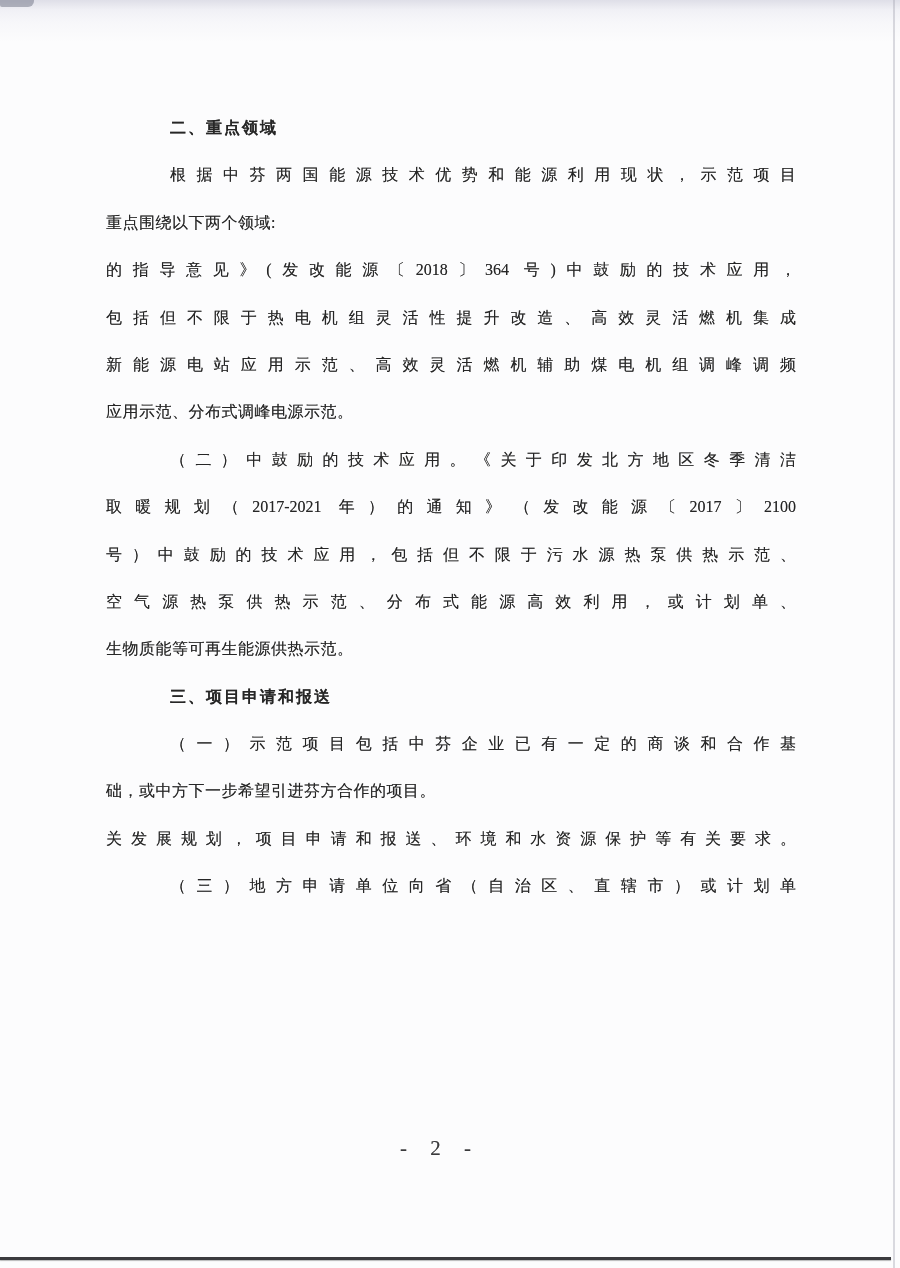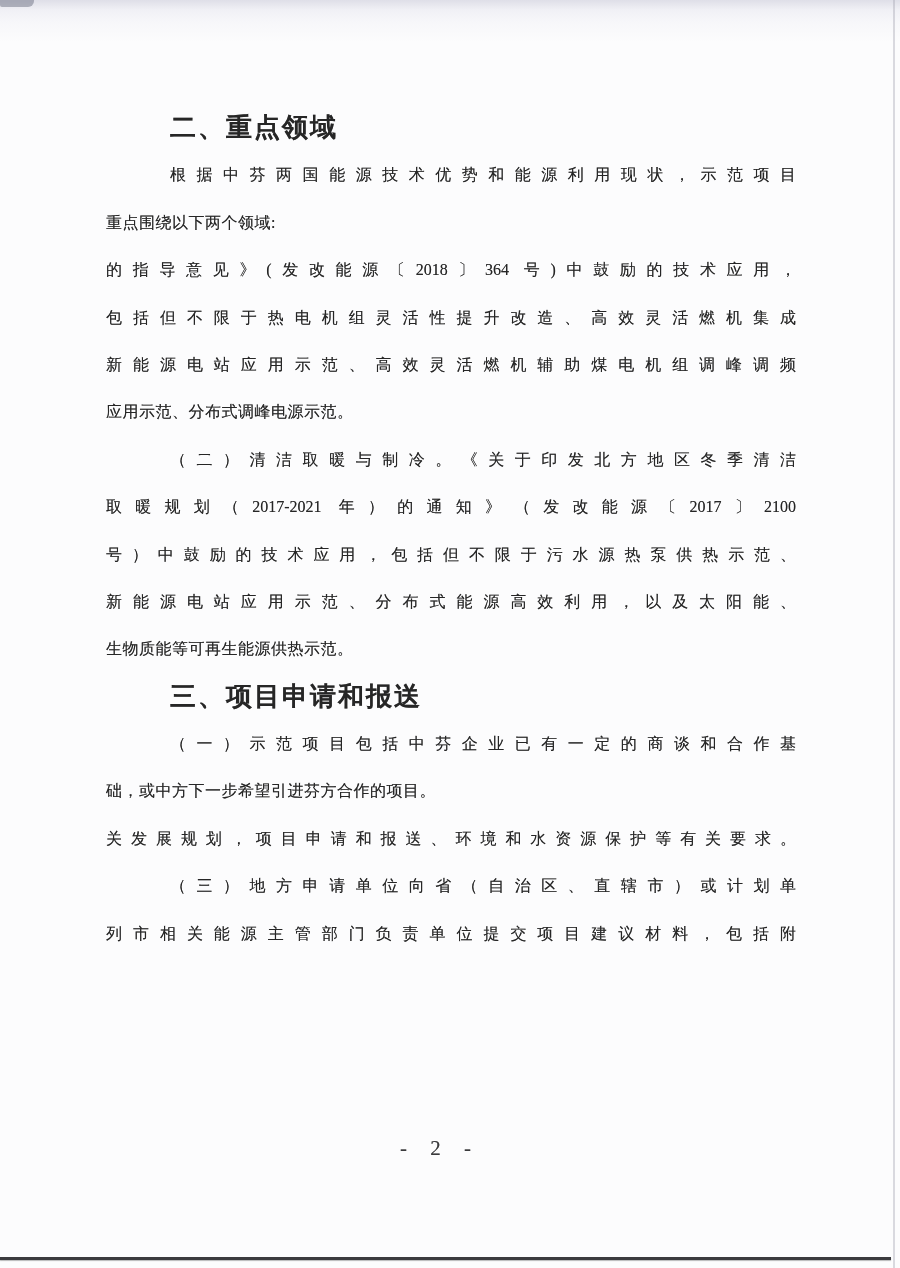--- a/index.html
+++ b/index.html
@@ -59,21 +59,21 @@
     white-space: normal;
     text-align: justify;
     text-align-last: justify;
     text-justify: inter-character;
     letter-spacing: 0;
   }
   .line.indent { padding-left: 64px; }
   .line.heading {
     font-family: "Liberation Sans", "DejaVu Sans", sans-serif;
     font-weight: 700;
-    font-size: 26px;
+    font-size: 16px;
     letter-spacing: 2px;
   }
   .page-number {
     position: absolute;
     left: 0; top: 1136px; width: 880px;
     text-align: center;
     font-size: 21px;
     color: #3a3a3c;
     letter-spacing: 9px;
     text-shadow: 0 0 0.5px rgba(58,58,60,0.5);
@@ -88,29 +88,28 @@
   <div class="artifact-right"></div>
 
   <div class="content">
       <div class="line heading indent">二、重点领域</div>
       <div class="line indent fill">根据中芬两国能源技术优势和能源利用现状，示范项目</div>
       <div class="line">重点围绕以下两个领域:</div>
       <div class="line fill">的指导意见》(发改能源〔2018〕364 号)中鼓励的技术应用，</div>
       <div class="line fill">包括但不限于热电机组灵活性提升改造、高效灵活燃机集成</div>
       <div class="line fill">新能源电站应用示范、高效灵活燃机辅助煤电机组调峰调频</div>
       <div class="line">应用示范、分布式调峰电源示范。</div>
-      <div class="line indent fill">（二）清洁取暖与制冷。《关于印发北方地区冬季清洁</div>
+      <div class="line indent fill">（二）中鼓励的技术应用。《关于印发北方地区冬季清洁</div>
       <div class="line fill">取暖规划（2017-2021 年）的通知》（发改能源〔2017〕2100</div>
       <div class="line fill">号）中鼓励的技术应用，包括但不限于污水源热泵供热示范、</div>
-      <div class="line fill">新能源电站应用示范、分布式能源高效利用，以及太阳能、</div>
+      <div class="line fill">空气源热泵供热示范、分布式能源高效利用，或计划单、</div>
       <div class="line">生物质能等可再生能源供热示范。</div>
       <div class="line heading indent">三、项目申请和报送</div>
       <div class="line indent fill">（一）示范项目包括中芬企业已有一定的商谈和合作基</div>
       <div class="line">础，或中方下一步希望引进芬方合作的项目。</div>
       <div class="line fill">关发展规划，项目申请和报送、环境和水资源保护等有关要求。</div>
       <div class="line indent fill">（三）地方申请单位向省（自治区、直辖市）或计划单</div>
-      <div class="line fill">列市相关能源主管部门负责单位提交项目建议材料，包括附</div>
     </div>
 
   <div class="page-number">- 2 -</div>
 
   <div class="artifact-bottom"></div>
 </div>
 
 </body></html>

